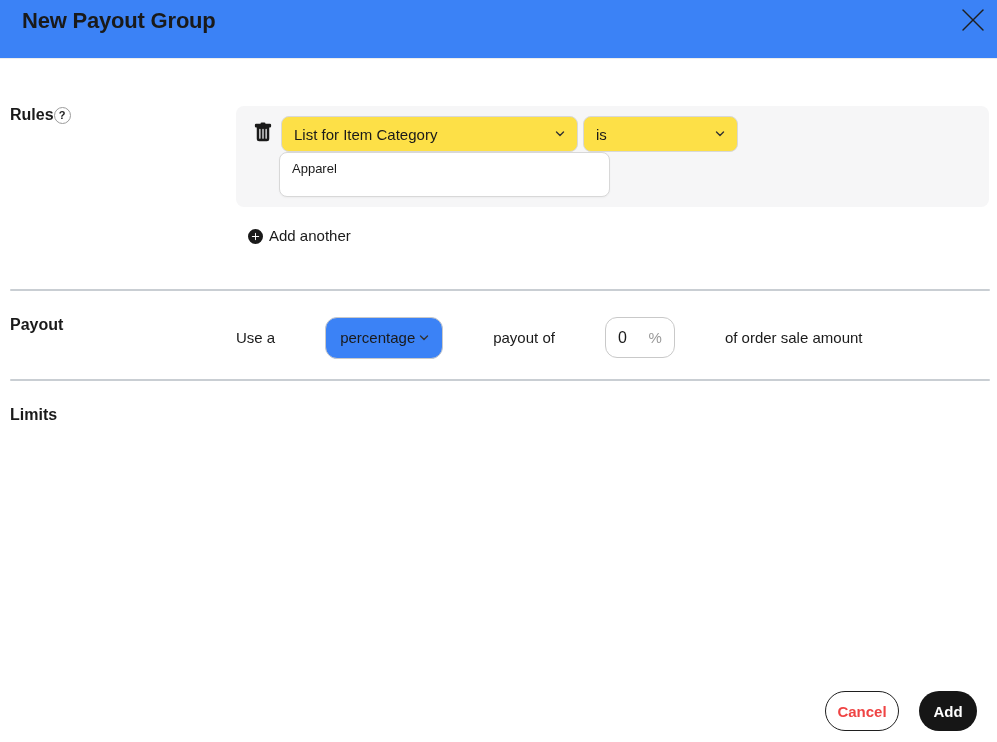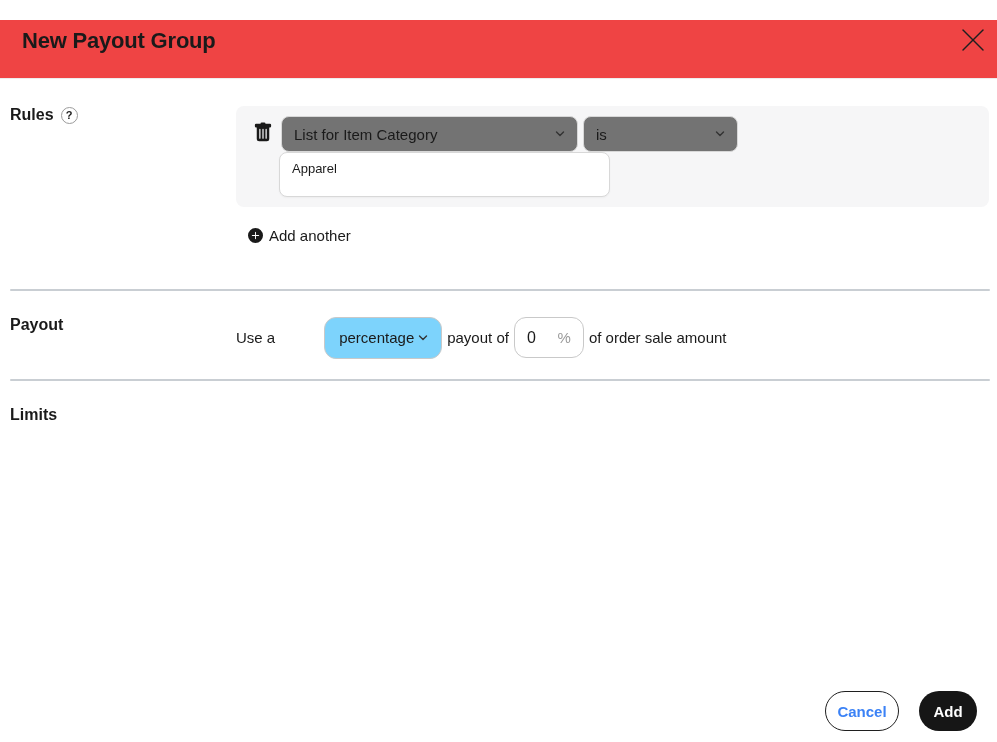--- a/index.html
+++ b/index.html
@@ -6,77 +6,77 @@
   html, body { width: 997px; height: 742px; background: #ffffff; }
   body {
     font-family: "Liberation Sans", sans-serif;
     color: #1a1a1a;
     position: relative;
     overflow: hidden;
   }
   .page { position: absolute; inset: 0; }
 
   
-  .header-bar { position: absolute; top: 0; left: 0; right: 0; height: 59px; border-bottom: 1px solid #ededed; background: #ef4444; margin-top: 20px; }
+  .header-bar { position: absolute; top: 0; left: 0; right: 0; height: 59px; border-bottom: 1px solid #ededed; background: #3b82f6; }
   .page-title { position: absolute; left: 22px; top: 8px; font-size: 22px; font-weight: 700; letter-spacing: -0.2px; }
   .close-btn { position: absolute; right: 11px; top: 7px; width: 26px; height: 26px; background: none; border: none; cursor: pointer; padding: 0; }
 
   
-  .section-label { position: absolute; left: 10px; font-size: 16px; font-weight: 700; display: flex; align-items: center; gap: 7px; }
+  .section-label { position: absolute; left: 10px; font-size: 16px; font-weight: 700; display: flex; align-items: center; }
   .help-circle {
     width: 17px; height: 17px; border-radius: 50%;
     border: 1px solid #9b9b9b; color: #1a1a1a;
     font-size: 11px; font-weight: 700;
     display: inline-flex; align-items: center; justify-content: center;
   }
 
   
   .rule-panel { position: absolute; left: 236px; top: 106px; width: 753px; height: 101px; background: #f6f6f7; border-radius: 8px; }
   .trash-btn { position: absolute; left: 16px; top: 16px; width: 22px; height: 22px; background: none; border: none; cursor: pointer; padding: 0; }
 
   .select-box {
-    background: #737373; border: 1px solid #d8d8d8; border-radius: 8px;
+    background: #fde047; border: 1px solid #d8d8d8; border-radius: 8px;
     display: flex; align-items: center;
     padding: 0 30px 0 12px; font-size: 15px; color: #1a1a1a;
     position: absolute; cursor: pointer;
   }
   .select-box .chev { position: absolute; right: 11px; top: 50%; transform: translateY(-50%); }
   .field-select { left: 45px; top: 10px; width: 297px; height: 36px; }
   .operator-select { left: 347px; top: 10px; width: 155px; height: 36px; }
 
   .value-input {
     position: absolute; left: 43px; top: 46px; width: 331px; height: 45px;
     background: #fff; border: 1px solid #d8d8d8; border-radius: 8px;
     font-family: "Liberation Sans", sans-serif;
     font-size: 13px; color: #1a1a1a; padding: 0 12px 12px 12px;
     box-shadow: 0 1px 2px rgba(0,0,0,0.04);
   }
 
   .add-another {
     position: absolute; left: 248px; top: 227px;
-    display: flex; align-items: center; gap: 6px;
+    display: flex; align-items: flex-end; gap: 6px;
     background: none; border: none; cursor: pointer;
     font-family: "Liberation Sans", sans-serif;
     font-size: 15px; color: #1a1a1a; padding: 0;
   }
 
   .divider { position: absolute; left: 10px; width: 980px; height: 2px; background: #c9ced3; border-radius: 1px; }
   .divider.d2 { top: 289px; }
   .divider.d3 { top: 379px; }
 
   
-  .payout-row { position: absolute; left: 236px; top: 317px; height: 41px; display: flex; align-items: center; font-size: 15px; color: #1a1a1a; }
+  .payout-row { position: absolute; left: 236px; top: 317px; height: 41px; display: flex; align-items: center; font-size: 15px; color: #1a1a1a; gap: 45px; }
   .payout-row > * { flex: none; }
   .inline-text { padding: 0 5px; white-space: nowrap; }
   .inline-text:first-child { padding-left: 0; }
   .payout-select {
     position: relative; width: 118px; height: 42px;
-    border: 1px solid #c9c9c9; border-radius: 12px; background: #7dd3fc;
+    border: 1px solid #c9c9c9; border-radius: 12px; background: #3b82f6;
     display: flex; align-items: center; padding: 0 28px 0 14px;
-    font-size: 15px; cursor: pointer; margin-left: 44px;
+    font-size: 15px; cursor: pointer;
   }
   .payout-select .chev { position: absolute; right: 12px; top: 50%; transform: translateY(-50%); }
   .amount-box {
     position: relative; width: 70px; height: 41px;
     border: 1px solid #c9c9c9; border-radius: 12px; background: #fff;
     display: flex; align-items: center; padding: 0 12px;
   }
   .amount-box input {
     width: 26px; border: none; outline: none; font-family: "Liberation Sans", sans-serif;
     font-size: 16px; color: #1a1a1a; background: transparent;
@@ -94,21 +94,21 @@
     border-radius: 50%; background: #1a1a1a;
   }
   .toggle-label { font-size: 15px; color: #1a1a1a; }
 
   
   .btn {
     position: absolute; top: 691px; height: 40px; border-radius: 20px;
     font-family: "Liberation Sans", sans-serif; font-size: 15px; font-weight: 700;
     display: flex; align-items: center; justify-content: center; cursor: pointer;
   }
-  .btn-cancel { right: 98px; width: 74px; background: #fff; border: 1.5px solid #1f1f1f; color: #3b82f6; }
+  .btn-cancel { right: 98px; width: 74px; background: #fff; border: 1.5px solid #1f1f1f; color: #ef4444; }
   .btn-add { right: 20px; width: 58px; background: #161616; border: none; color: #ffffff; }
 </style>
 </head>
 <body>
 
 <div class="page">
 
   <div class="header-bar">
     <h1 class="page-title">New Payout Group</h1>
     <button class="close-btn" aria-label="Close">

